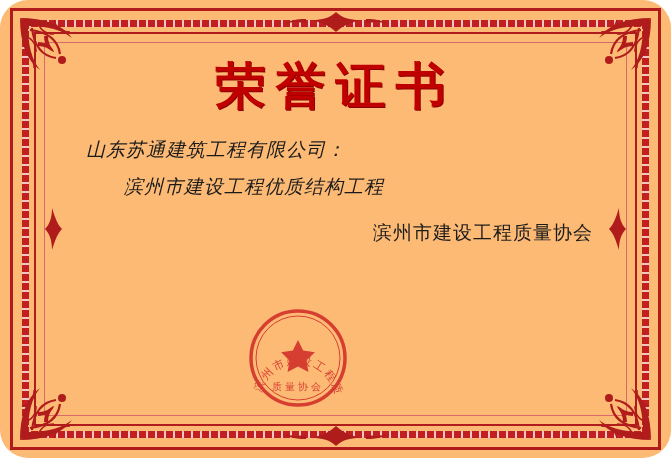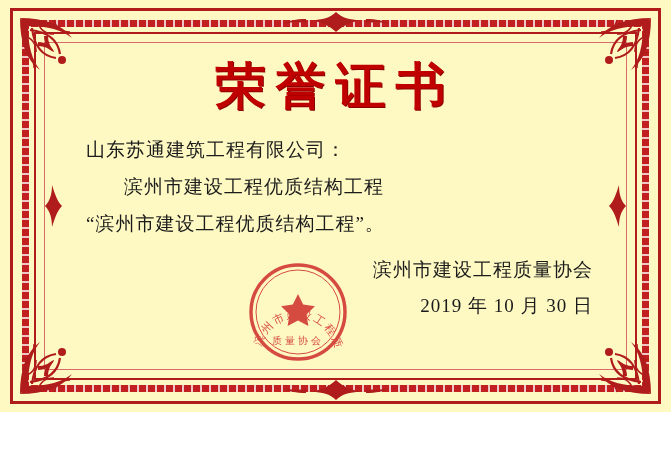--- a/index.html
+++ b/index.html
@@ -3,24 +3,25 @@
 <meta charset="utf-8">
 <style>
   html, body {
     margin: 0;
     padding: 0;
     background: #ffffff;
   }
   #certificate {
     position: relative;
     width: 671px;
-    height: 412px;
-    background: #fef9c3;
+    height: 458px;
+    background: #fdba74;
     overflow: hidden;
     font-family: "Liberation Serif", "DejaVu Serif", serif;
+    border-radius: 28px;
   }
 
   
   .frame-outer {
     position: absolute;
     left: 10px; top: 8px; right: 10px; bottom: 8px;
     border: 3px solid #b01c1c;
   }
   .frame-mid {
     position: absolute;
@@ -105,20 +106,21 @@
     text-shadow: 1px 1px 0 #8c0000;
     line-height: 1.05;
     white-space: nowrap;
   }
 
   .body-text {
     margin-top: 18px;
     color: #1b1b1b;
     font-size: 19px;
     line-height: 1.95;
+    font-style: italic;
   }
   .salutation {
     padding-left: 34px;
     font-size: 19px;
     letter-spacing: 1px;
   }
   .para {
     padding-left: 34px;
     letter-spacing: 1px;
   }
@@ -245,26 +247,24 @@
       <path d="M45 2 C 50 7, 57 9, 66 9 C 57 12, 50 14, 45 19 C 40 14, 33 12, 24 9 C 33 9, 40 7, 45 2 Z"></path>
     </svg>
   </div>
 
   <div class="content">
     <div class="title">荣誉证书</div>
 
     <div class="body-text">
       <div class="salutation">山东苏通建筑工程有限公司：</div>
       <div class="para"><span class="indent"></span><span>滨州市建设工程优质结构工程</span></div>
-      <div class="para">“滨州市建设工程优质结构工程”。</div>
     </div>
 
     <div class="signature">
       <div>滨州市建设工程质量协会</div>
-      <div>2019 年 10 月 30 日</div>
     </div>
   </div>
 
   <div class="seal">
     <svg viewBox="0 0 104 104">
       <circle cx="52" cy="52" r="47" fill="none" stroke="#cc2020" stroke-width="3.5"></circle>
       <circle cx="52" cy="52" r="42" fill="none" stroke="#cc2020" stroke-width="1"></circle>
       <path d="M52 34 l5.2 10.6 11.7 1.7 -8.5 8.2 2 11.6 -10.4 -5.5 -10.4 5.5 2 -11.6 -8.5 -8.2 11.7 -1.7 Z" fill="#cc2020"></path>
       <path id="sealarc" d="M 52 96 m -38 0 a 38 38 0 1 1 76 0" fill="none"></path>
       <text font-size="11" fill="#cc2020" font-family="'Liberation Serif', serif" letter-spacing="2">

